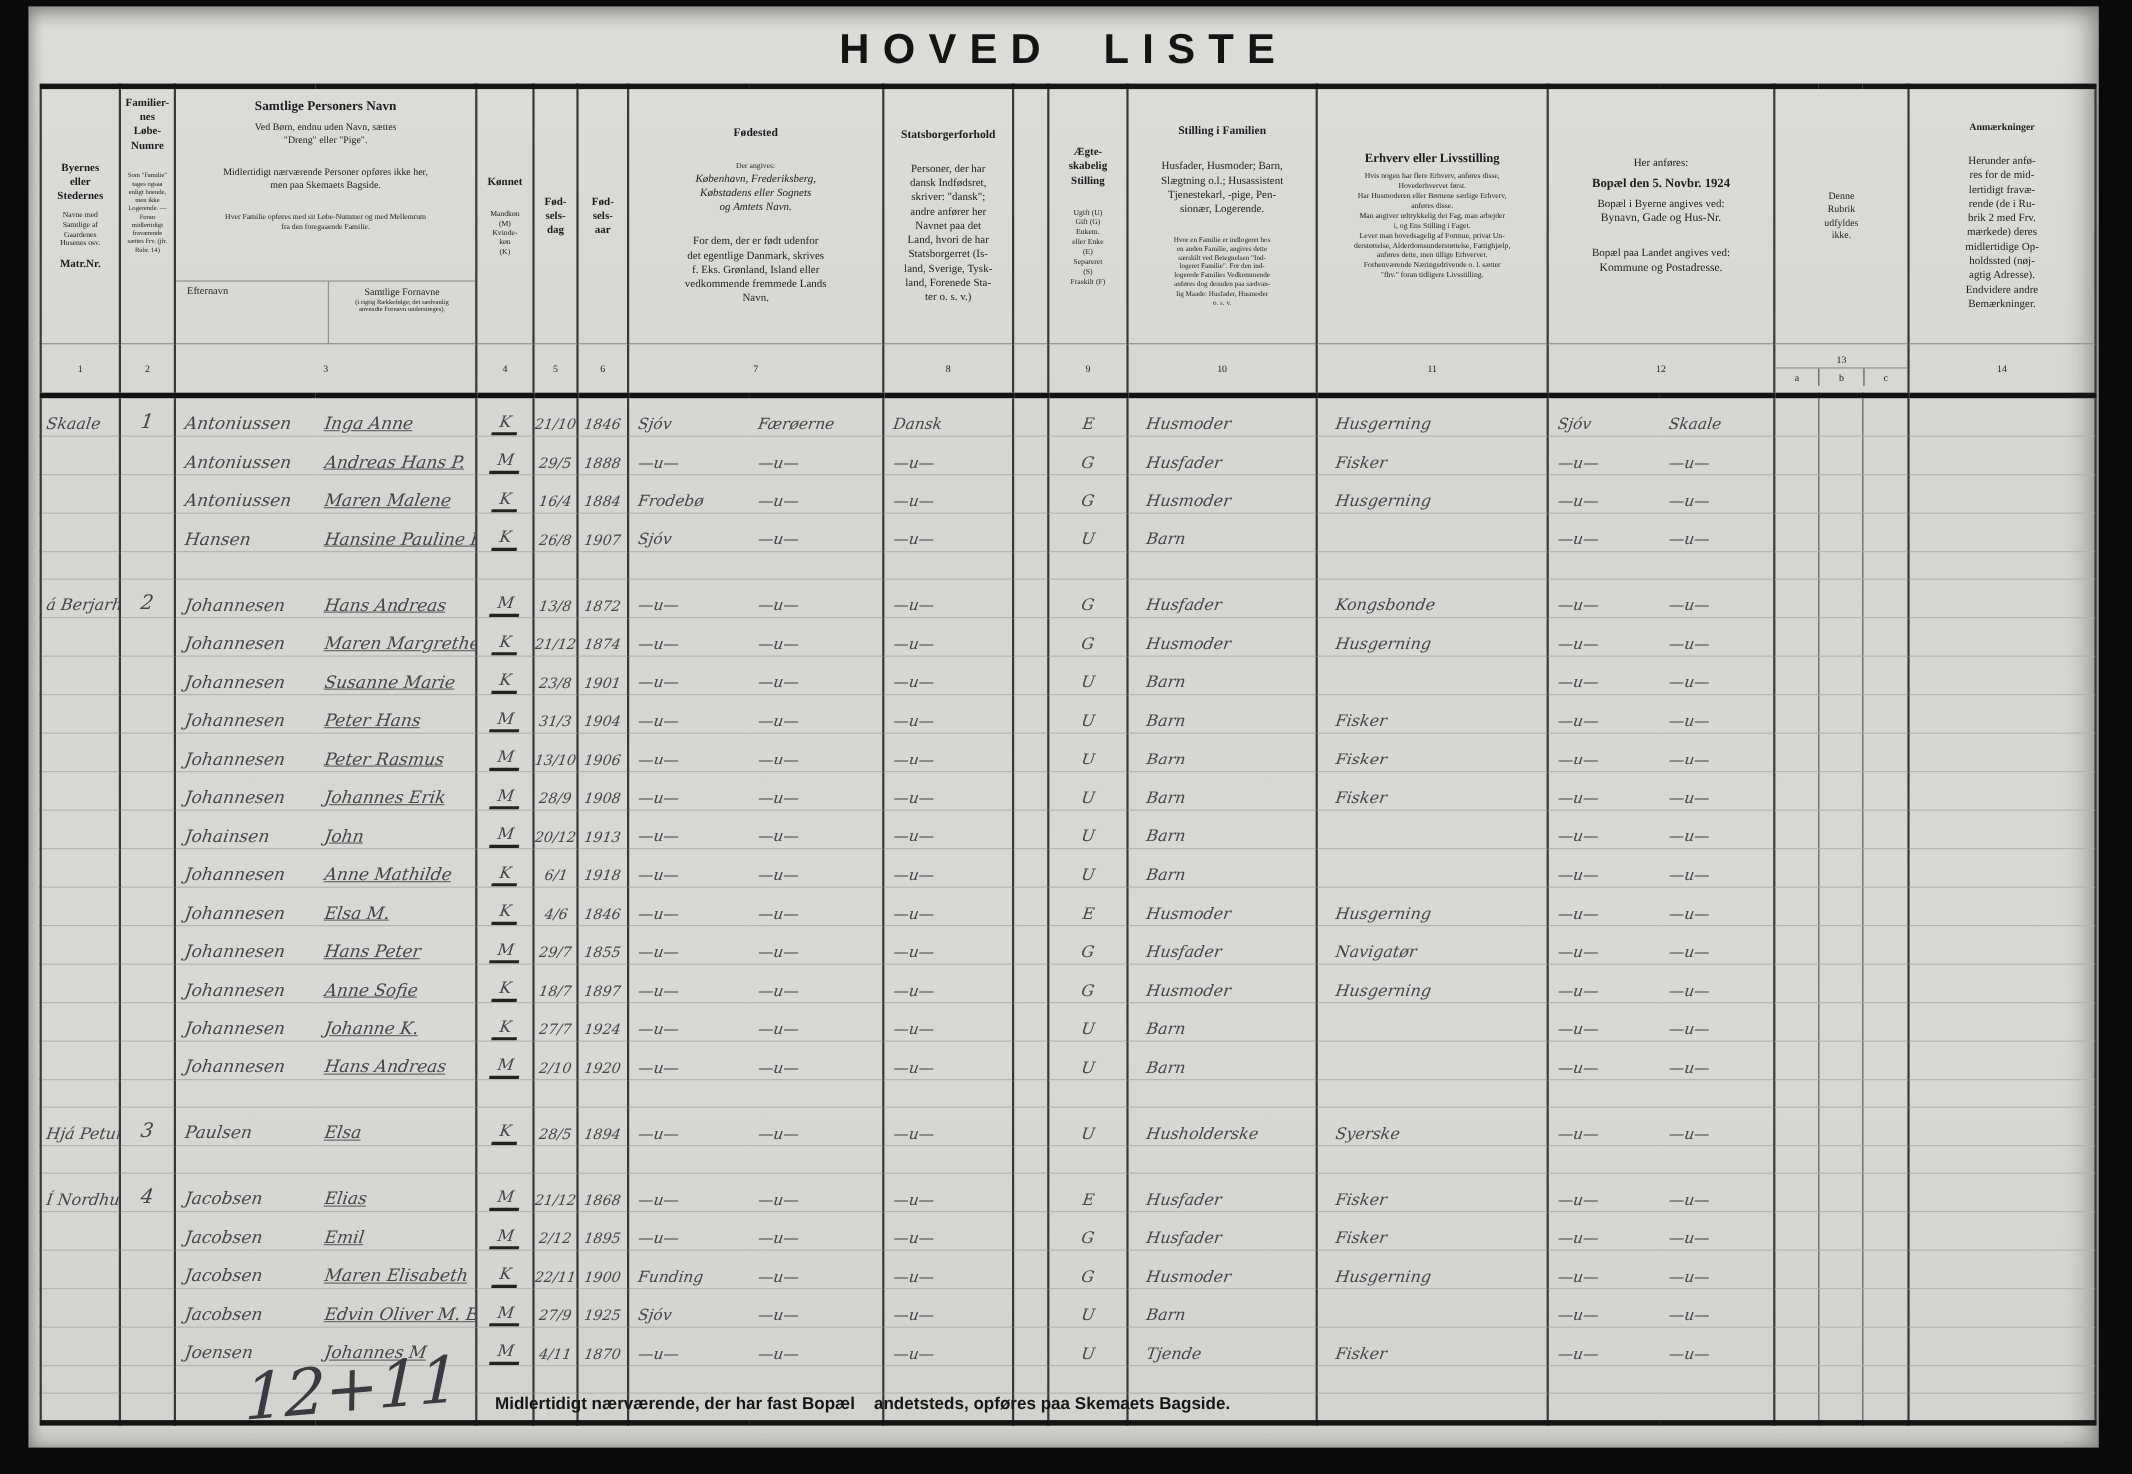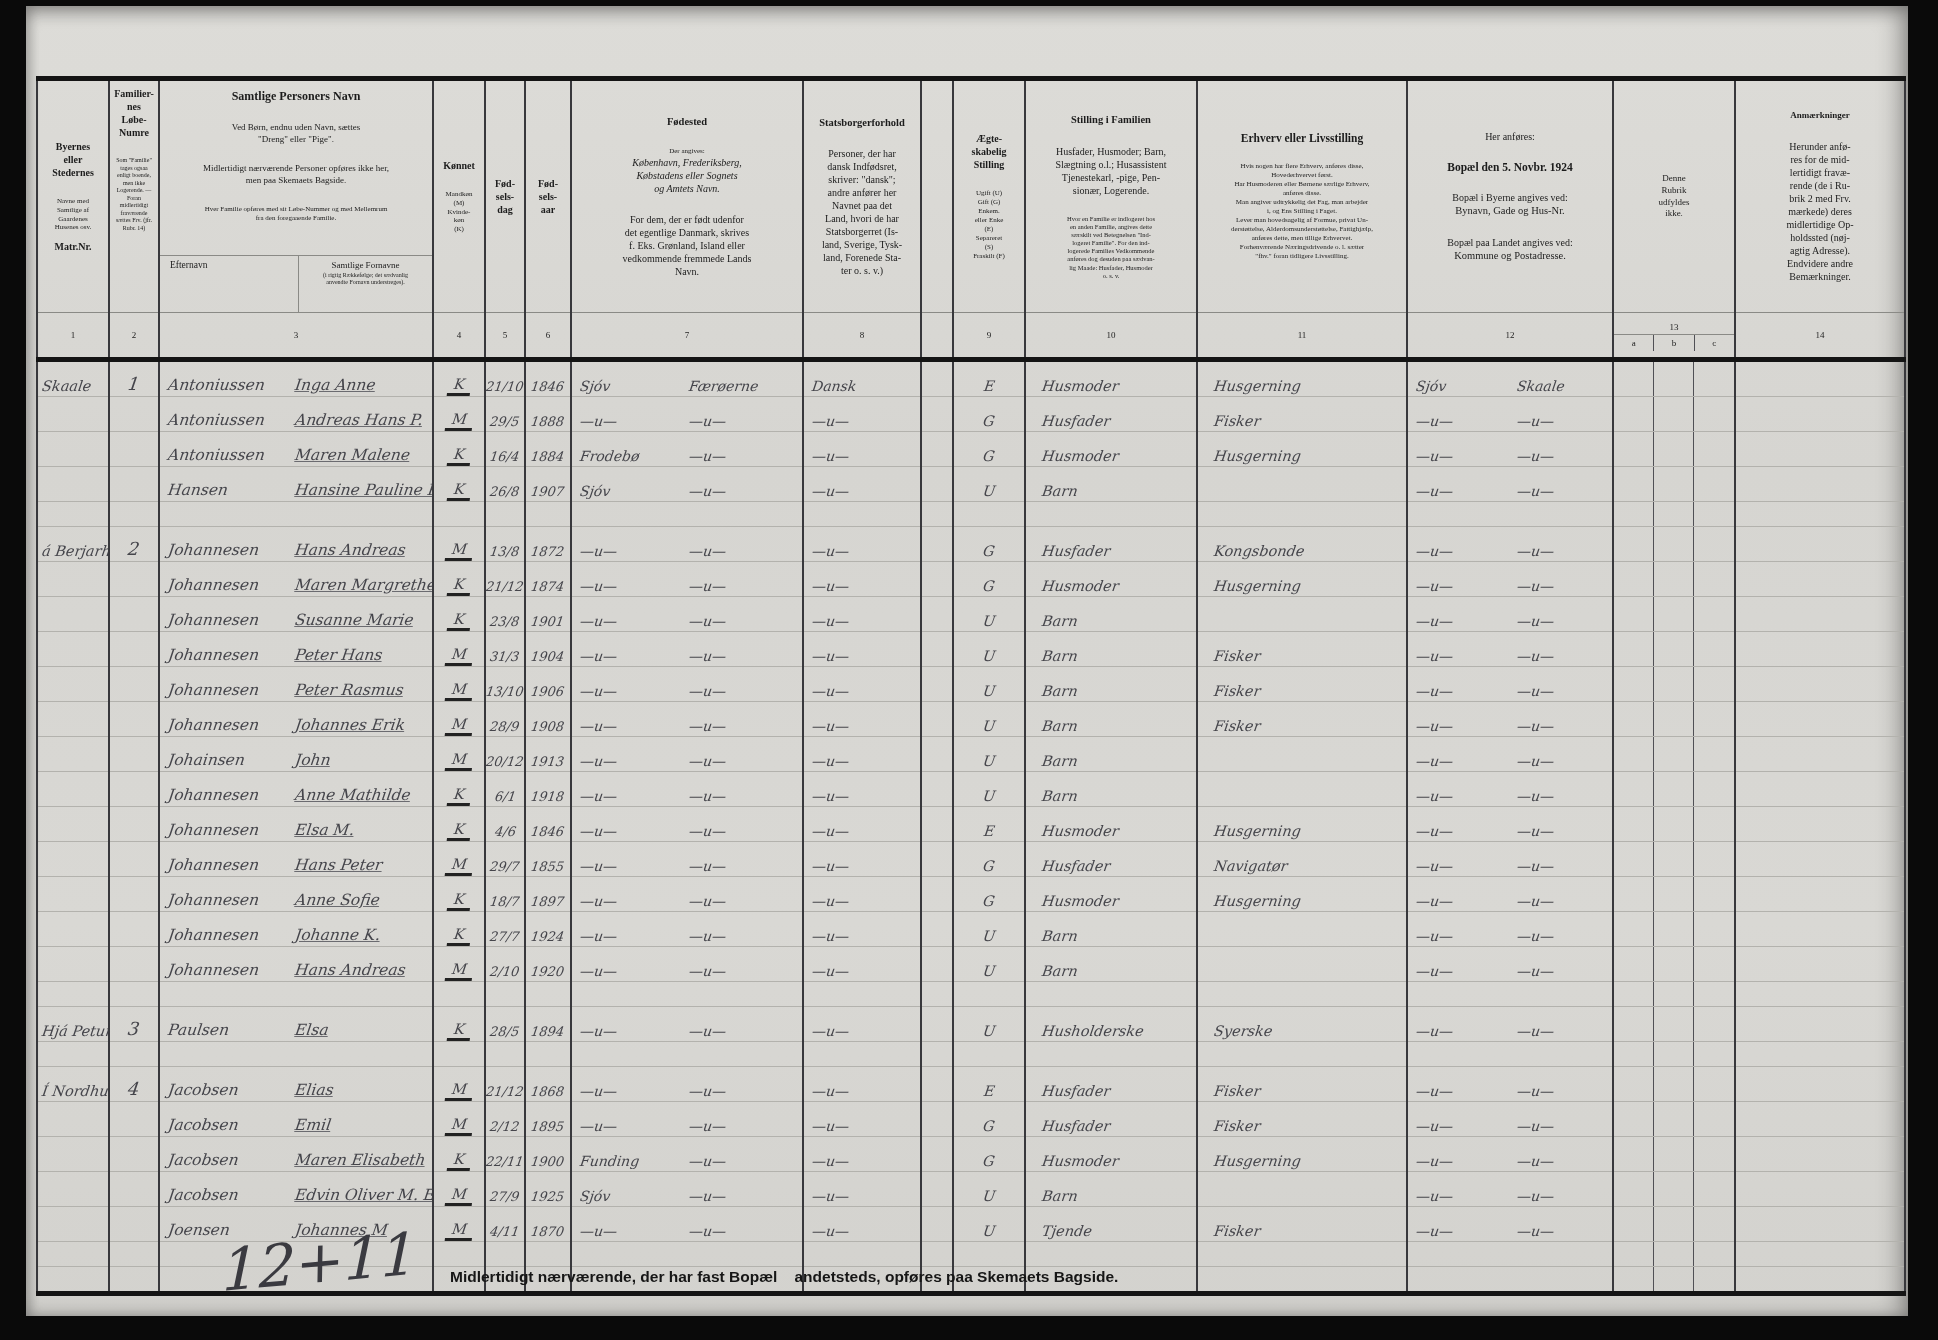--- a/index.html
+++ b/index.html
@@ -42,21 +42,21 @@
   .hcell{padding:6px 3px;text-align:center;}
   .h-bold{font-weight:bold;}
   .t8{font-size:10px;line-height:1.3;}
   .t7{font-size:7px;line-height:1.28;}
   .t65{font-size:6.5px;line-height:1.25;}
   .t6{font-size:6px;line-height:1.25;}
   .t9{font-size:9px;line-height:1.3;}
   .t10{font-size:10.5px;line-height:1.3;}
   .t11{font-size:11.5px;}
   .t13{font-size:12px;}
-  .mt4{margin-top:18px;} .mt6{margin-top:18px;text-align:center;} .mt8{margin-top:8px;}
+  .mt4{margin-top:18px;} .mt6{margin-top:6px;text-align:center;} .mt8{margin-top:8px;}
   .mid{vertical-align:middle;}
   
   .name-top{height:166px;padding:8px 4px 0 4px;text-align:center;}
   .name-split{display:flex;border-top:1px solid #8a8a86;height:56px;}
   .split-left{width:128px;border-right:1px solid #8a8a86;padding:4px 0 0 10px;text-align:left;font-size:9.5px;}
   .split-right{flex:1;padding:4px 2px 0 2px;text-align:center;}
   
   .n13top{border-bottom:1px solid #8a8a86;font-size:9px;padding:2px 0;}
   .n13abc{display:flex;}
   .n13abc span{flex:1;padding:3px 0;}
@@ -90,20 +90,21 @@
     position:absolute;left:196px;top:1222px;
     font-family:"DejaVu Serif", serif;font-style:italic;
     font-size:58px;color:#3a3a40;transform:rotate(-5deg) skewX(-6deg);
   }
 </style>
 </head>
 <body>
 
 <div class="sheet">
 
+  <div class="page-title">HOVED  LISTE</div>
 
   <table class="census">
     <colgroup>
       <col style="width:72px">
         <col style="width:50px">
         <col style="width:128px">
         <col style="width:146px">
       <col style="width:52px">
         <col style="width:40px">
         <col style="width:46px">

